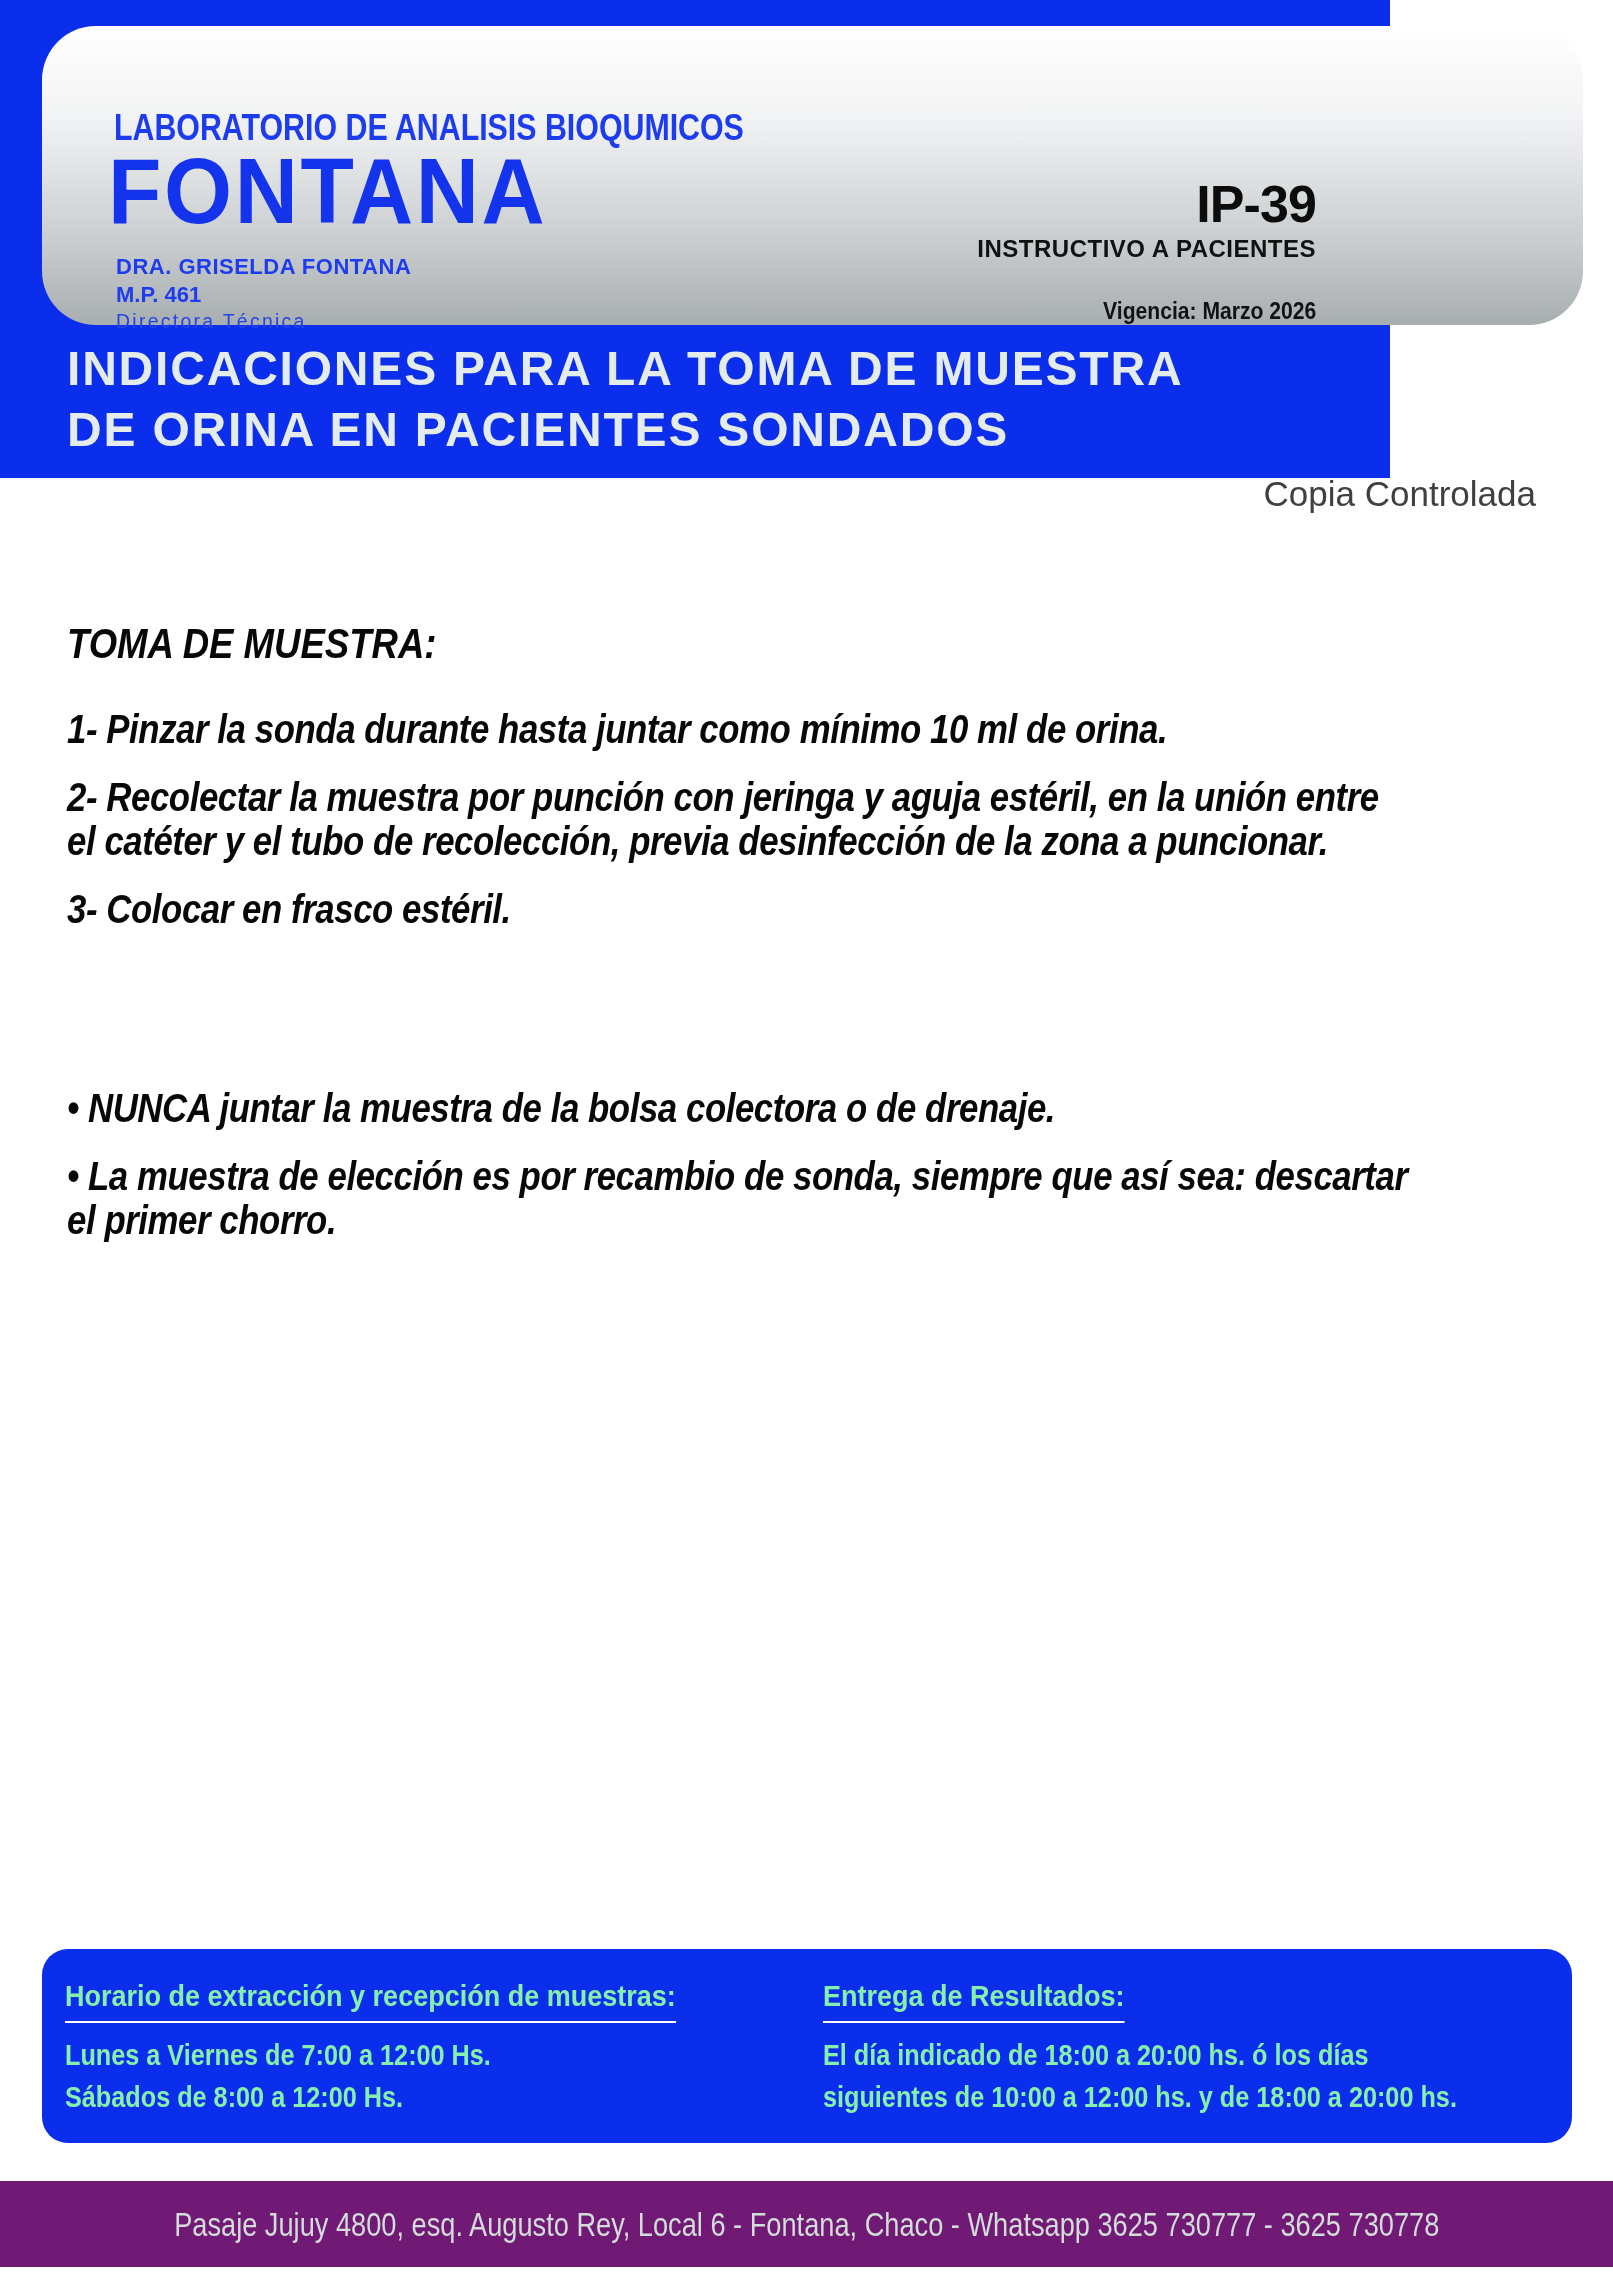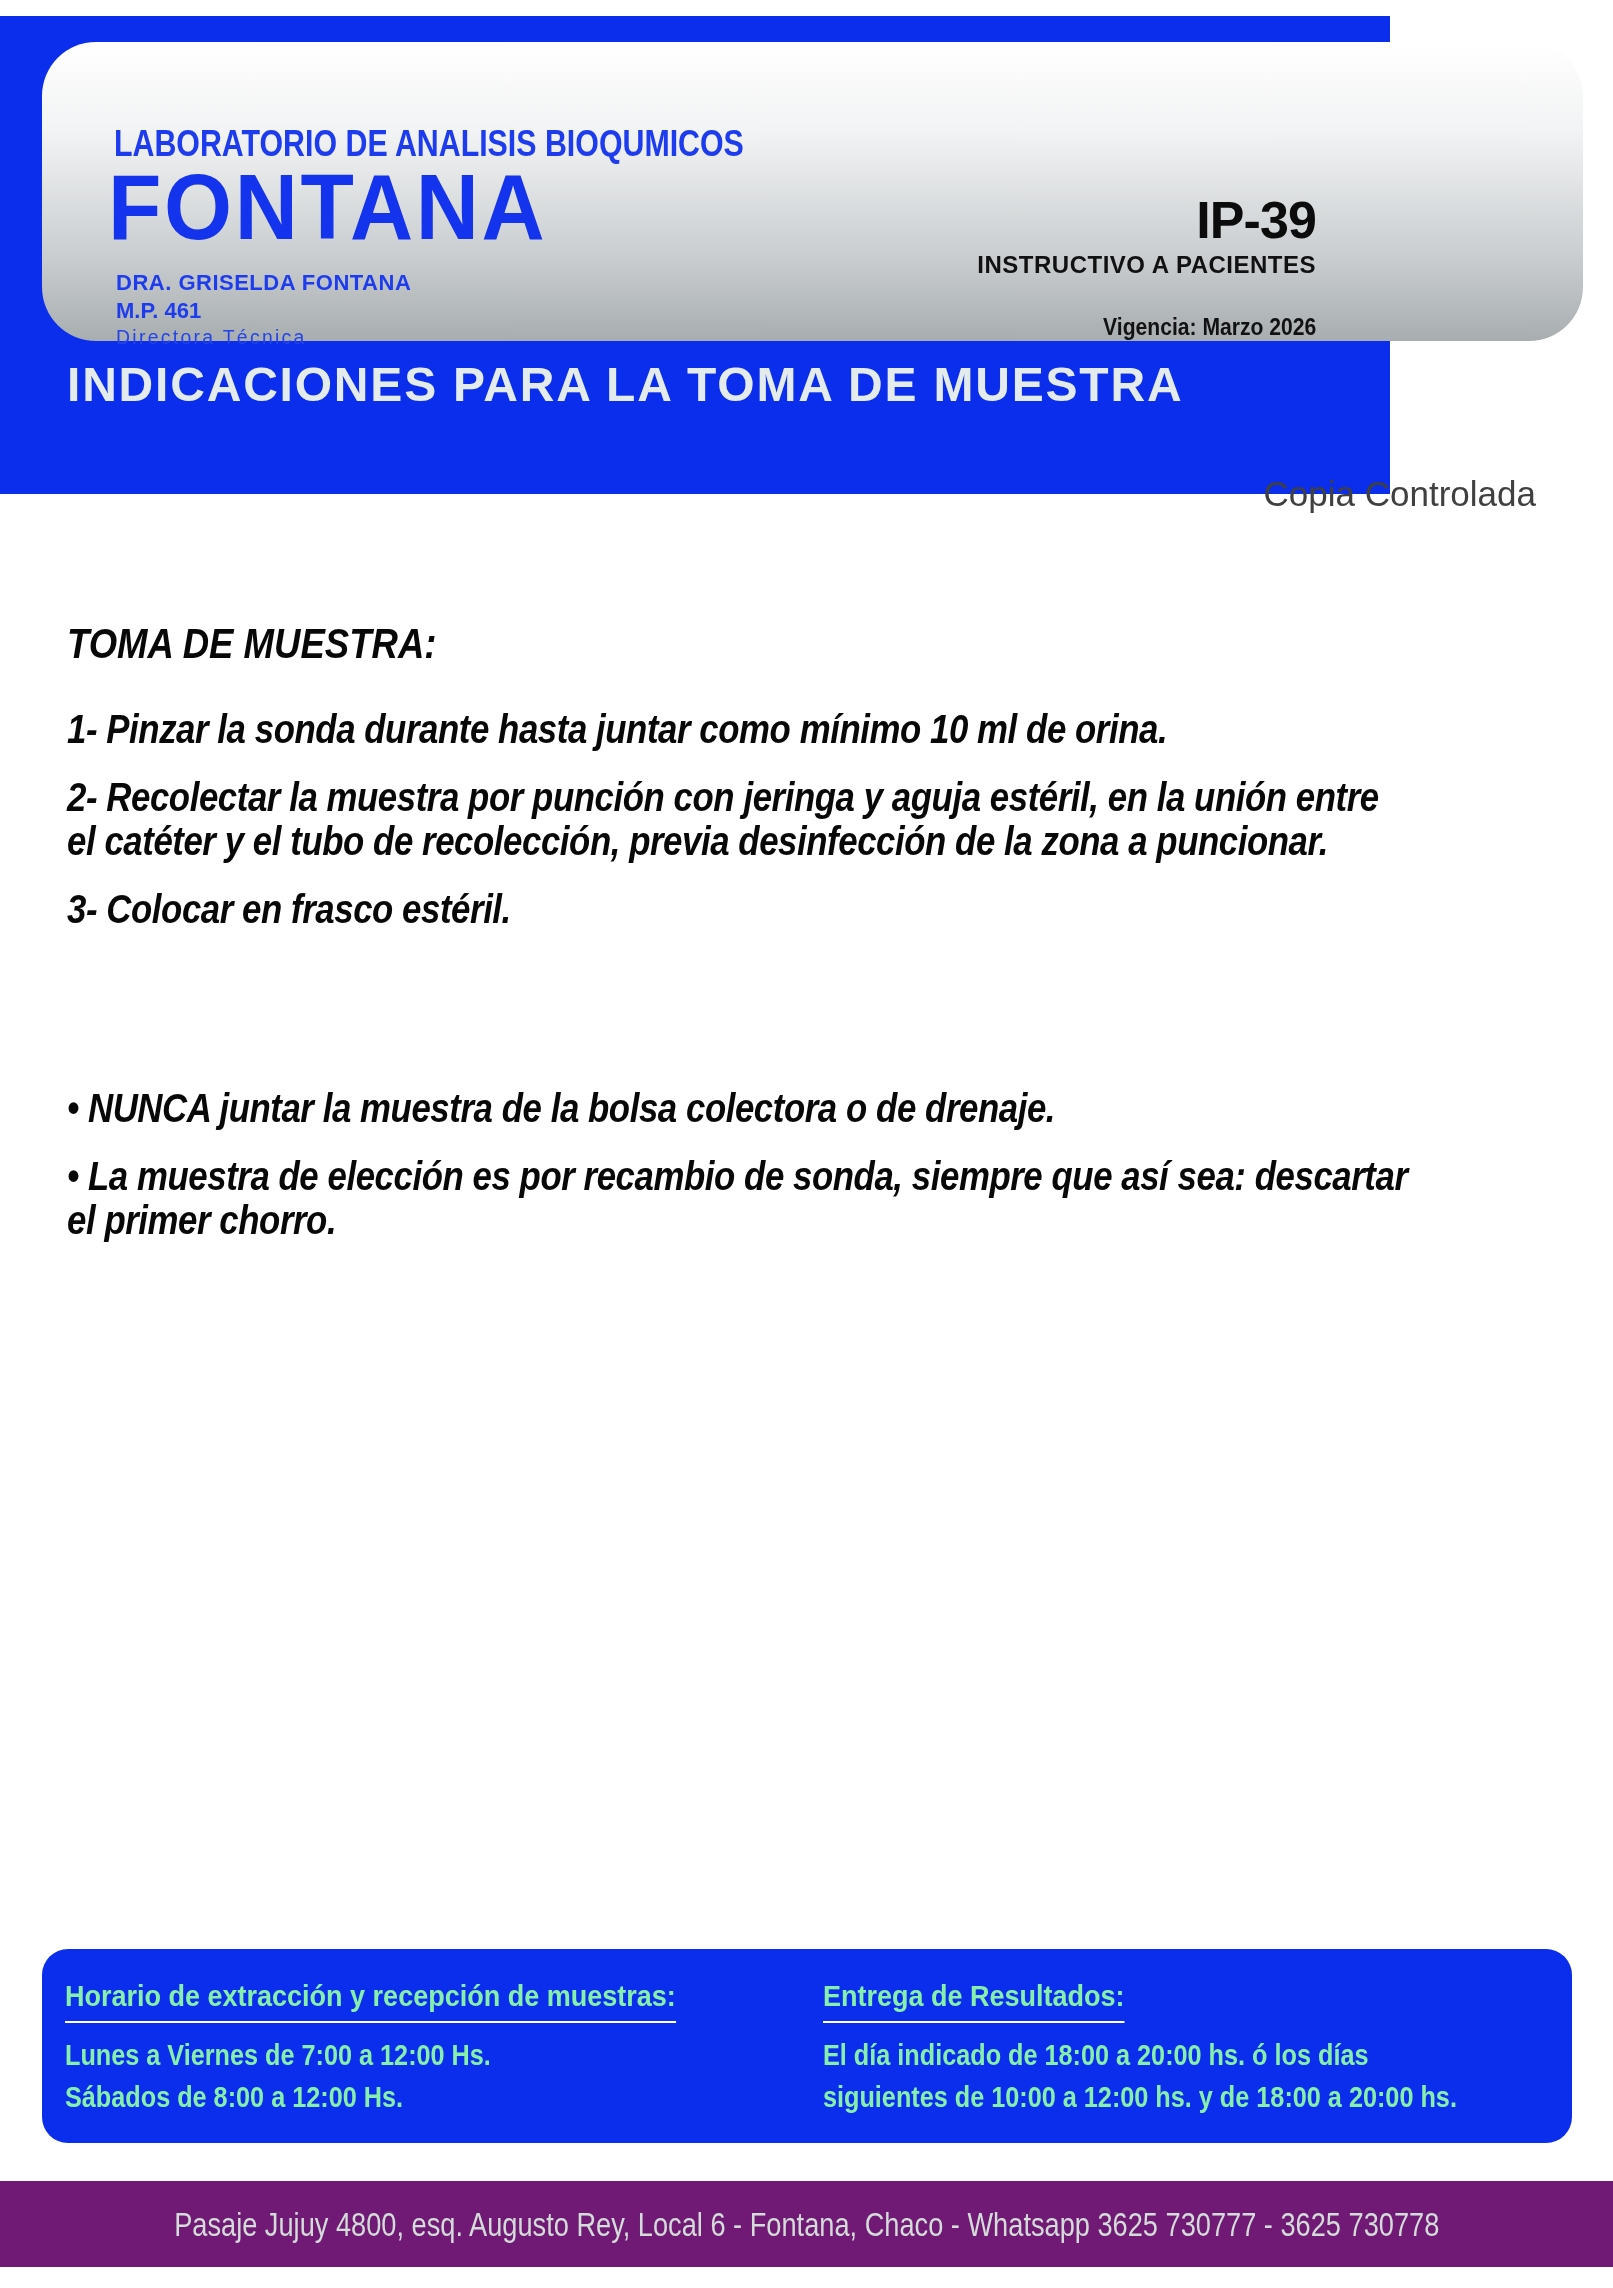--- a/index.html
+++ b/index.html
@@ -3,21 +3,21 @@
 <meta charset="utf-8">
 <style>
   * { margin:0; padding:0; box-sizing:border-box; }
   html,body { background:#ffffff; }
   body { font-family:"Liberation Sans", sans-serif; }
   .page {
     position:relative; width:1613px; height:2289px; background:#ffffff; overflow:hidden;
   }
   
   .header-blue {
-    position:absolute; left:0; top:16px; width:1390px; height:478px; background:#0a2eeb;
+    position:absolute; left:0; top:0; width:1390px; height:478px; background:#0a2eeb;
   }
   .metal-panel {
     position:absolute; left:42px; top:26px; width:1541px; height:299px;
     border-radius:54px;
     background:linear-gradient(180deg,#ffffff 0%,#f2f3f4 30%,#c9cdcf 72%,#a8adb0 100%);
   }
   .brand-tagline {
     position:absolute; left:72px; top:81px;
     font-size:37px; font-weight:700; color:#1d3cee;
     transform:scaleX(0.82); transform-origin:left top; white-space:nowrap;
@@ -117,20 +117,21 @@
       <div class="director-mp">M.P. 461</div>
       <div class="director-role">Directora Técnica</div>
     </div>
 
     <div class="doc-code">IP-39</div>
     <div class="doc-type">INSTRUCTIVO A PACIENTES</div>
     <div class="doc-validity">Vigencia: Marzo 2026</div>
 
     <div class="page-title">
       <div>INDICACIONES PARA LA TOMA DE MUESTRA</div>
+      <div>DE ORINA EN PACIENTES SONDADOS</div>
     </div>
   </div>
 
   <div class="watermark">Copia Controlada</div>
 
   <div class="body-text">
     <div class="section-heading">TOMA DE MUESTRA:</div>
     <div class="body-line">1- Pinzar la sonda durante hasta juntar como mínimo 10 ml de orina.</div>
     <div class="body-line para-gap">2- Recolectar la muestra por punción con jeringa y aguja estéril, en la unión entre</div>
     <div class="body-line">el catéter y el tubo de recolección, previa desinfección de la zona a puncionar.</div>

